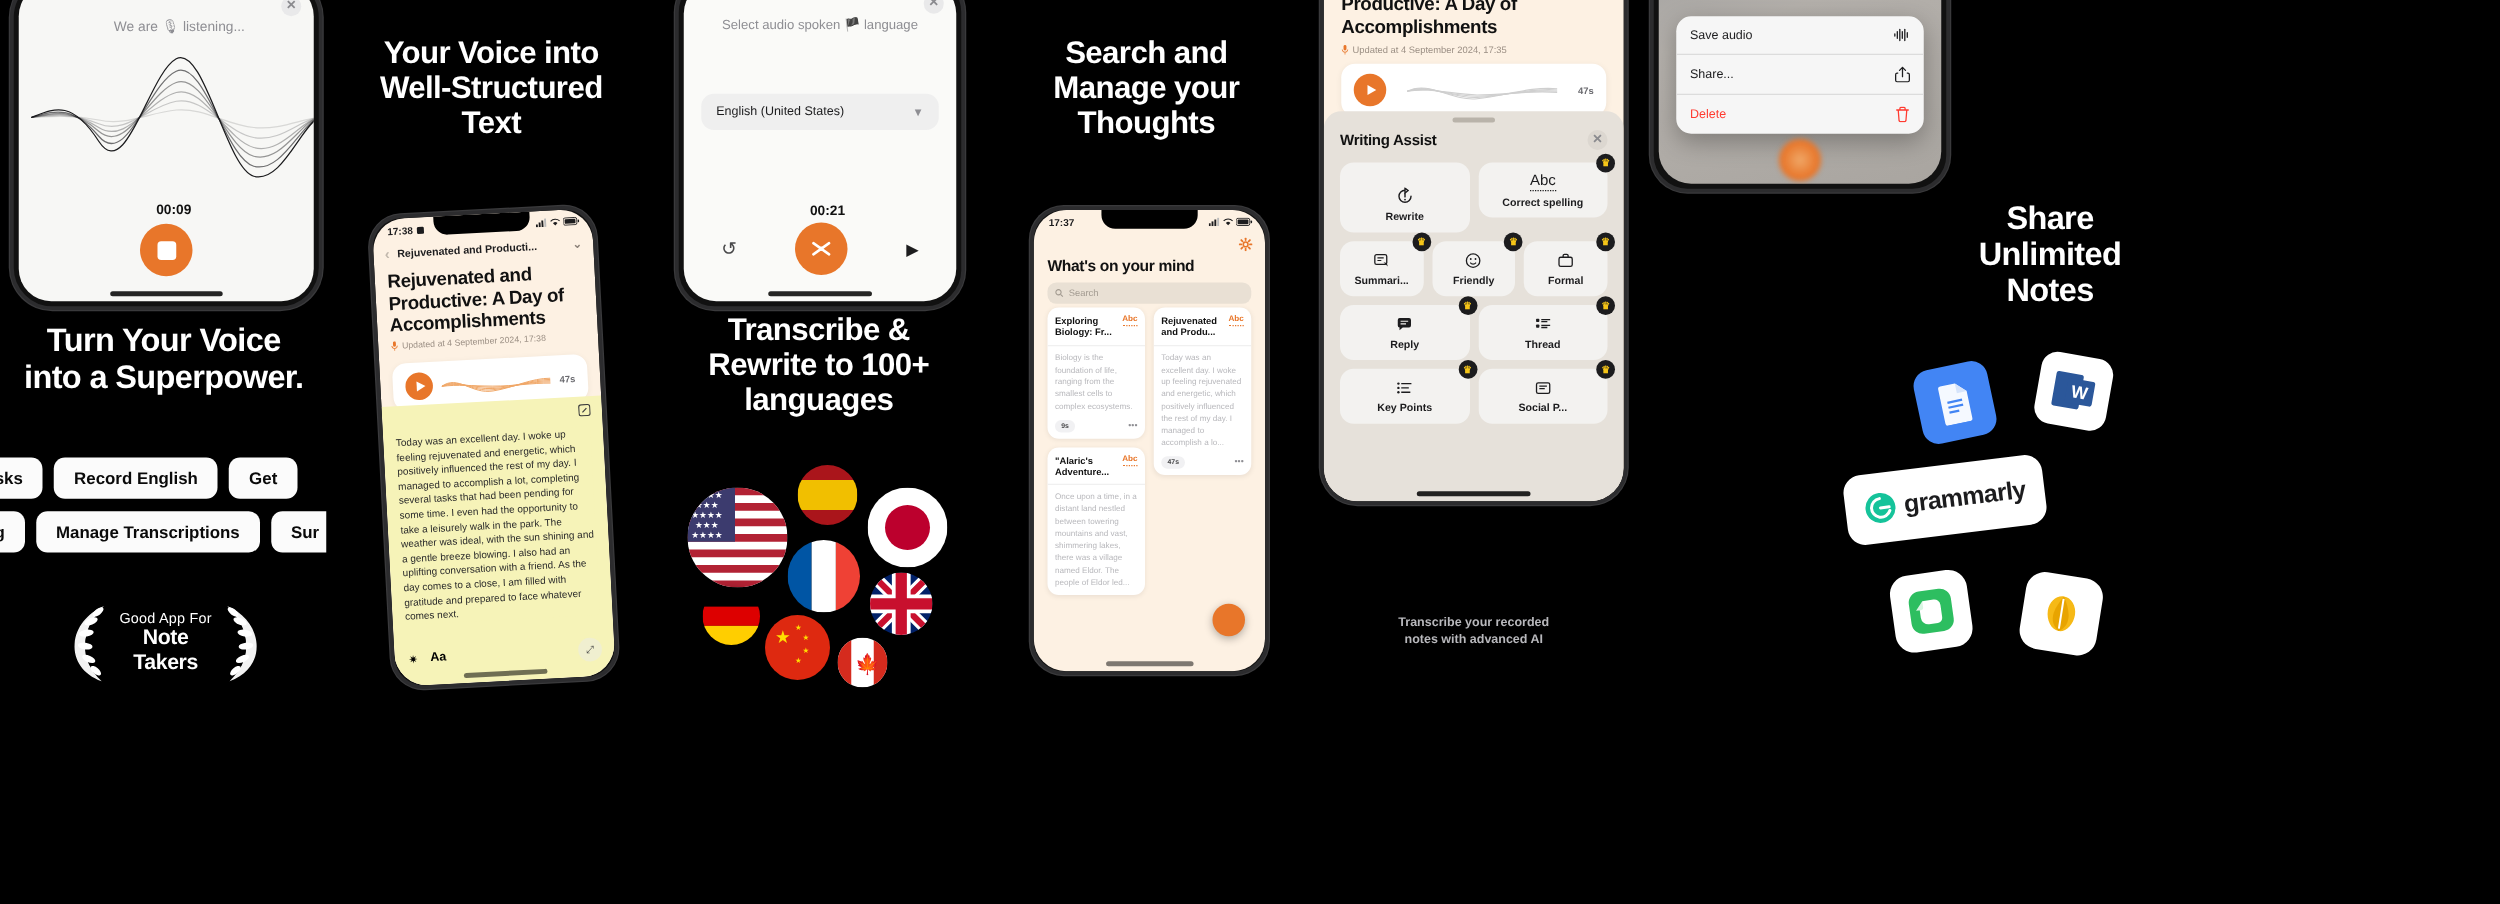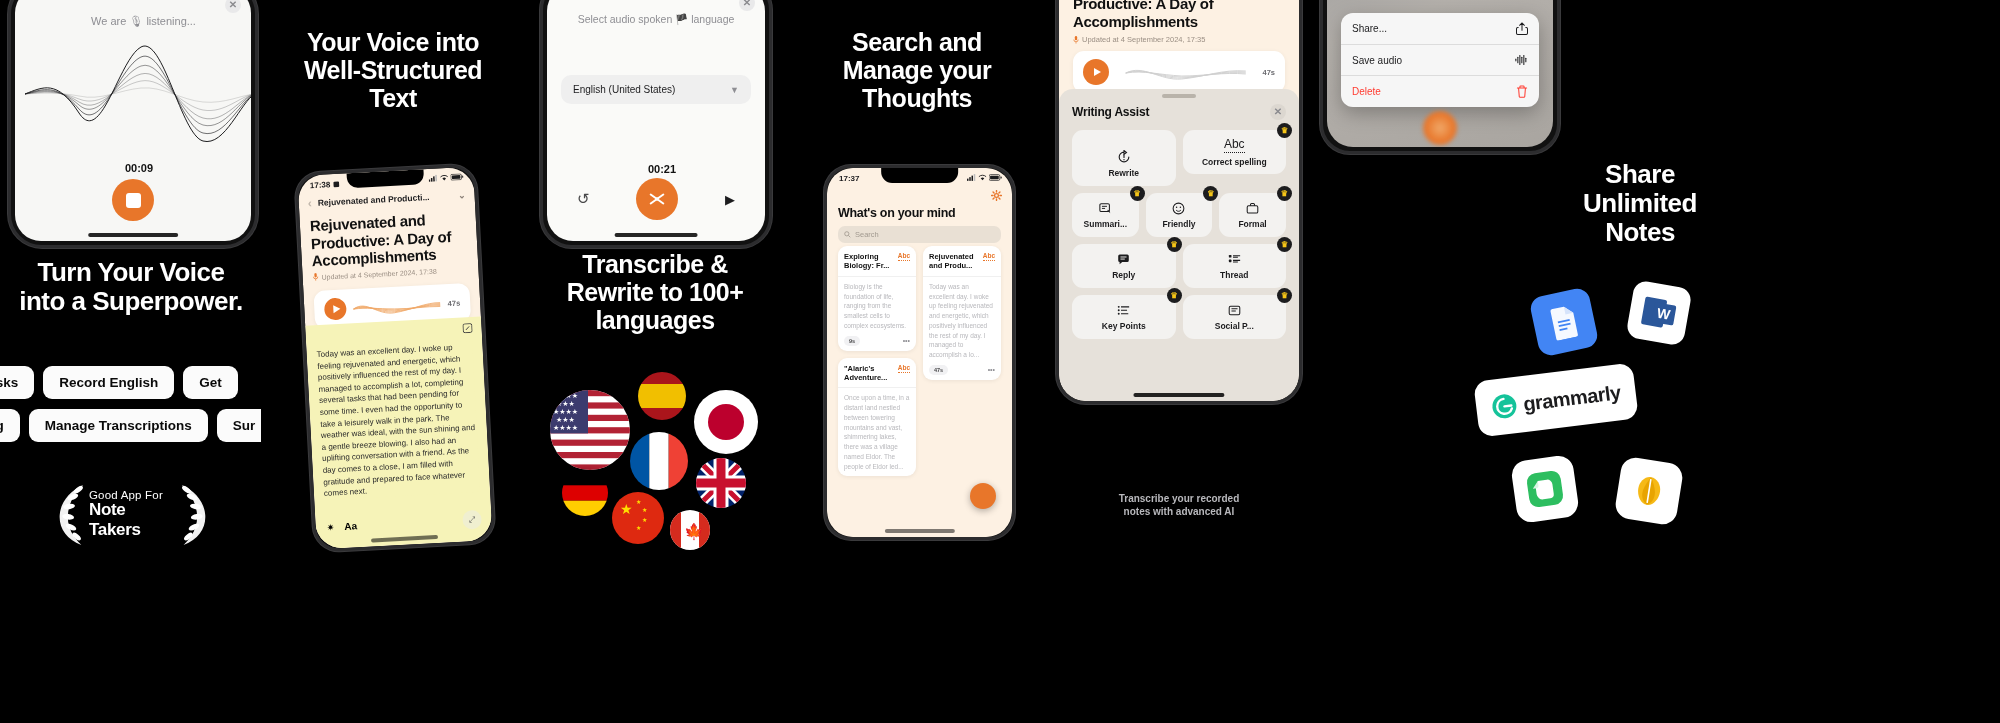--- a/index.html
+++ b/index.html
@@ -77,21 +77,21 @@
 
   
   .chiprow { position:absolute; display:flex; gap:9px; }
   .chip {
     background:#fbfbfb; color:#0a0a0a; border-radius:9px;
     font-size:13.5px; font-weight:700; padding:9px 16px; white-space:nowrap;
   }
 
   
   .laurel { position:absolute; display:flex; align-items:center; justify-content:center; gap:2px; }
-  .laurel .txt { color:#fff; }
+  .laurel .txt { text-align:center; color:#fff; }
   .laurel .l1 { font-size:11.5px; font-weight:400; letter-spacing:.2px;}
   .laurel .l2 { font-size:17px; font-weight:700; letter-spacing:-.3px; margin-top:-1px;}
 
   
   .note-screen { background:#fdf1e3; position:absolute; inset:0; }
   .status { display:flex; align-items:center; gap:3px; font-size:8px; font-weight:700; color:#1c1c1e;}
   .navbar { display:flex; align-items:center; gap:6px; font-size:8.5px; font-weight:600; color:#1c1c1e;}
   .note-h1 { font-size:15px; font-weight:700; color:#111; line-height:1.18; letter-spacing:-.3px;}
   .note-meta { font-size:7px; color:#9b8f84; display:flex; align-items:center; gap:3px;}
   .audio-card { background:#fff; border-radius:11px; display:flex; align-items:center; gap:7px; padding:8px 10px; box-shadow:0 1px 5px rgba(0,0,0,.06);}
@@ -674,39 +674,39 @@
     <div class="sub" style="left:0;top:492px;width:262px;white-space:pre-line;">Transcribe your recorded
 notes with advanced AI</div>
   </div>
 
   <div class="panel p6" style="width:690px;">
 
     <div class="phone" style="left:10px; top:-86px; width:240px; height:240px; border-radius:30px;">
       <div class="screen" style="background:linear-gradient(160deg,#9a9a9a 0%,#b4b0ab 40%,#a9a5a0 100%);">
         <div class="ctx" style="left:14px; right:14px; top:92px;">
           <div class="ctx-item">
-            <span>Share...</span>
-            <svg width="12" height="13" viewBox="0 0 14 15">
-                <path d="M3 6.4 H2 A1.4 1.4 0 0 0 .6 7.8 V13 A1.4 1.4 0 0 0 2 14.4 H12 A1.4 1.4 0 0 0 13.4 13 V7.8 A1.4 1.4 0 0 0 12 6.4 H11" fill="none" stroke="#1c1c1e" stroke-width="1.2"></path>
-                <path d="M7 9.6 V1.2 M4.2 3.8 L7 1 L9.8 3.8" fill="none" stroke="#1c1c1e" stroke-width="1.2" stroke-linecap="round"></path>
-              </svg>
-          </div>
-          <div class="ctx-item">
             <span>Save audio</span>
             <svg width="13" height="12" viewBox="0 0 15 13">
                 <g stroke="#1c1c1e" stroke-width="1.2" stroke-linecap="round">
                   <path d="M1 5.5 V7.5"></path>
                   <path d="M3.3 3.4 V9.6"></path>
                   <path d="M5.6 1.4 V11.6"></path>
                   <path d="M7.9 3.4 V9.6"></path>
                   <path d="M10.2 1.4 V11.6"></path>
                   <path d="M12.5 4.4 V8.6"></path>
                 </g>
               </svg>
           </div>
+          <div class="ctx-item">
+            <span>Share...</span>
+            <svg width="12" height="13" viewBox="0 0 14 15">
+                <path d="M3 6.4 H2 A1.4 1.4 0 0 0 .6 7.8 V13 A1.4 1.4 0 0 0 2 14.4 H12 A1.4 1.4 0 0 0 13.4 13 V7.8 A1.4 1.4 0 0 0 12 6.4 H11" fill="none" stroke="#1c1c1e" stroke-width="1.2"></path>
+                <path d="M7 9.6 V1.2 M4.2 3.8 L7 1 L9.8 3.8" fill="none" stroke="#1c1c1e" stroke-width="1.2" stroke-linecap="round"></path>
+              </svg>
+          </div>
           <div class="ctx-item danger">
             <span>Delete</span>
             <svg width="12" height="13" viewBox="0 0 14 15">
                 <path d="M1.6 3.4 H12.4 M4.6 3.4 V1.8 A.8 .8 0 0 1 5.4 1 H8.6 A.8 .8 0 0 1 9.4 1.8 V3.4 M3 3.4 L3.8 13.4 A1 1 0 0 0 4.8 14.2 H9.2 A1 1 0 0 0 10.2 13.4 L11 3.4" fill="none" stroke="#ff3b30" stroke-width="1.2" stroke-linecap="round"></path>
               </svg>
           </div>
         </div>
         <div style="position:absolute;left:50%;top:190px;transform:translateX(-50%);width:34px;height:34px;border-radius:50%;background:radial-gradient(circle,#f0a868 0%, #e8762a 60%, rgba(232,118,42,.35) 100%);filter:blur(2px);"></div>
       </div>
     </div>

